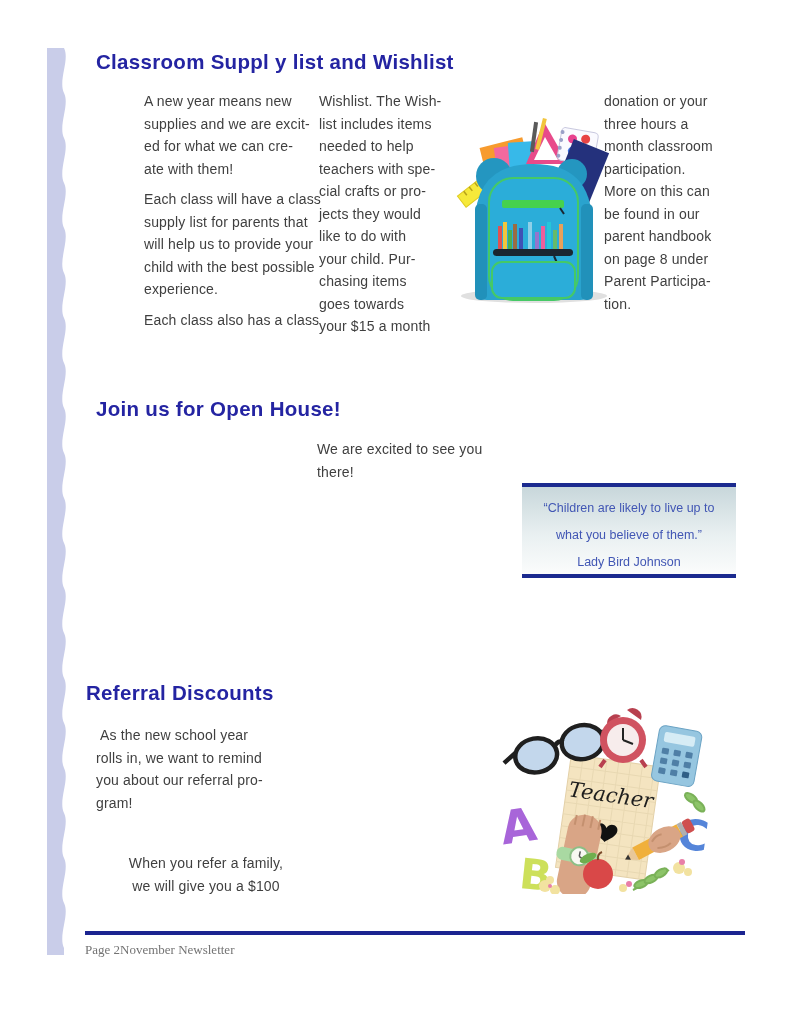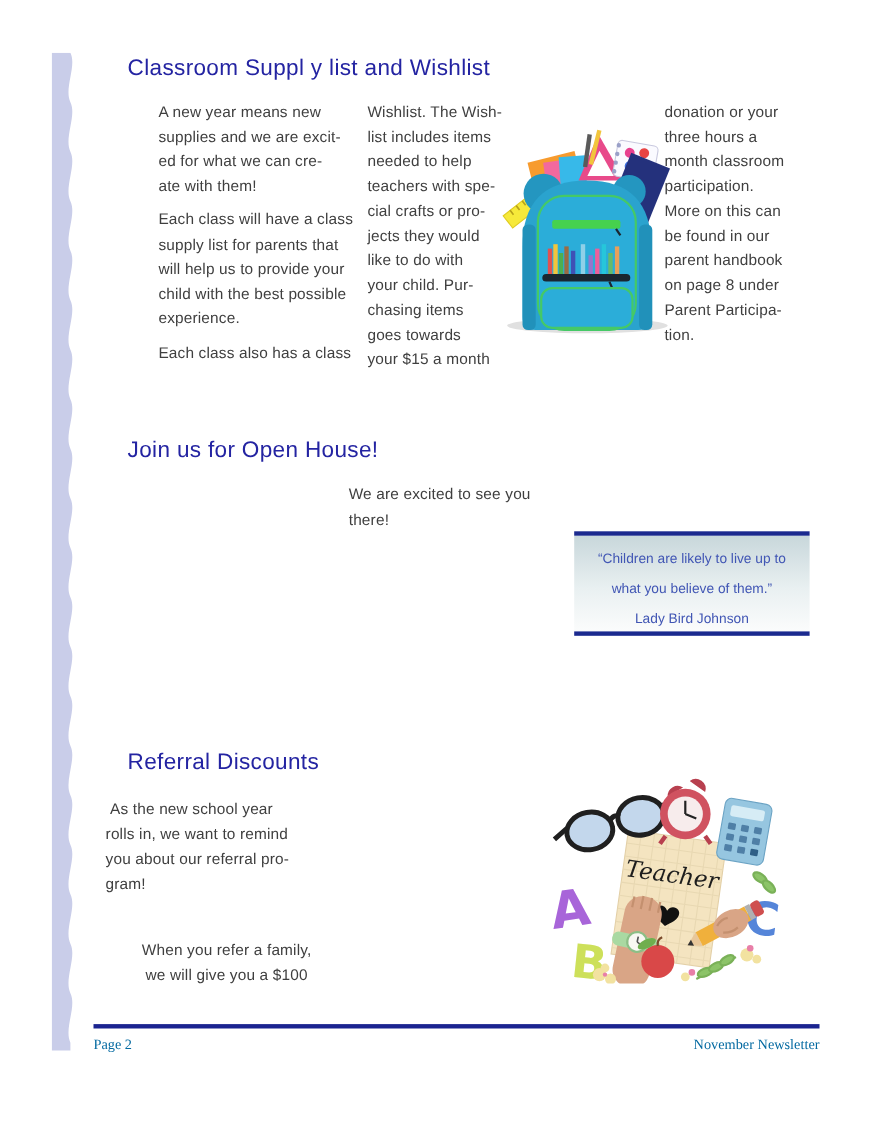--- a/index.html
+++ b/index.html
@@ -1,33 +1,33 @@
 <!DOCTYPE html>
 <html><head>
 <meta charset="utf-8">
 <style>
   html,body{margin:0;padding:0;background:#ffffff;}
   #page{position:relative;width:791px;height:1024px;background:#ffffff;overflow:hidden;
         font-family:"Liberation Sans",sans-serif;}
-  .heading{position:absolute;font-size:20.5px;font-weight:400;color:#2424a2;letter-spacing:.3px;margin-left:20px;}
+  .heading{position:absolute;font-size:20.5px;font-weight:700;color:#2424a2;letter-spacing:.3px;}
   .col{position:absolute;font-size:14px;line-height:22.5px;color:#3f3f3f;letter-spacing:.15px;}
   .para{white-space:pre-line;margin:0 0 8px 0;}
   .big-gap{margin-top:38px;text-align:center;}
   #strip{position:absolute;left:47px;top:48px;}
   #backpack{position:absolute;left:456px;top:116px;}
   #teacher{position:absolute;left:495px;top:702px;}
   #quote-box{position:absolute;left:522px;top:483px;width:214px;height:95px;box-sizing:border-box;
      border-top:4px solid #1b2a8f;border-bottom:4px solid #1b2a8f;
      background:linear-gradient(180deg,#c8d7db 0%,#e9f0f1 55%,#fbfcfc 100%);
      text-align:center;color:#4156b4;font-size:12.5px;line-height:27px;padding-top:8px;}
   #quote-text{white-space:pre-line;margin:0;}
   #quote-attr{margin:0;}
   #footer-line{position:absolute;left:85px;top:931px;width:660px;height:4px;background:#1b2490;}
-  #footer-row{position:absolute;left:85px;top:942px;width:660px;display:flex;justify-content:space-between;
-     font-family:"Liberation Serif",serif;font-size:13px;color:#0369a1;}
+  #footer-row{position:absolute;left:85px;top:942px;width:660px;display:flex;
+     font-family:"Liberation Serif",serif;font-size:13px;color:#737373;}
 </style>
 </head>
 <body>
 
 <div id="page">
 
   <svg id="strip" width="26" height="910" viewBox="0 0 26 910">
     <path fill="#c9cde9" d="M0 0 H17
       c6 12 -6 32 0 45 c6 12 -6 32 0 45 c6 12 -6 32 0 45 c6 12 -6 32 0 45
       c6 12 -6 32 0 45 c6 12 -6 32 0 45 c6 12 -6 32 0 45 c6 12 -6 32 0 45
@@ -45,21 +45,21 @@
 ed for what we can cre-
 ate with them!</p>
     <p class="para">Each class will have a class
 supply list for parents that
 will help us to provide your
 child with the best possible
 experience.</p>
     <p class="para">Each class also has a class</p>
   </div>
 
-  <div class="col" style="left:334px;top:90px;width:150px;">
+  <div class="col" style="left:319px;top:90px;width:150px;">
     <p class="para">Wishlist. The Wish-
 list includes items
 needed to help
 teachers with spe-
 cial crafts or pro-
 jects they would
 like to do with
 your child. Pur-
 chasing items
 goes towards
@@ -142,21 +142,21 @@
     <p class="para">We are excited to see you
 there!</p>
   </div>
 
   <div id="quote-box">
     <p id="quote-text">“Children are likely to live up to
 what you believe of them.”</p>
     <p id="quote-attr">Lady Bird Johnson</p>
   </div>
 
-  <div class="heading" style="left:96px;top:681px;">Referral Discounts</div>
+  <div class="heading" style="left:86px;top:681px;">Referral Discounts</div>
 
   <div class="col" style="left:96px;top:724px;width:220px;">
     <p class="para">&nbsp;As the new school year
 rolls in, we want to remind
 you about our referral pro-
 gram!</p>
     <p class="para big-gap">When you refer a family,
 we will give you a $100</p>
   </div>
 

